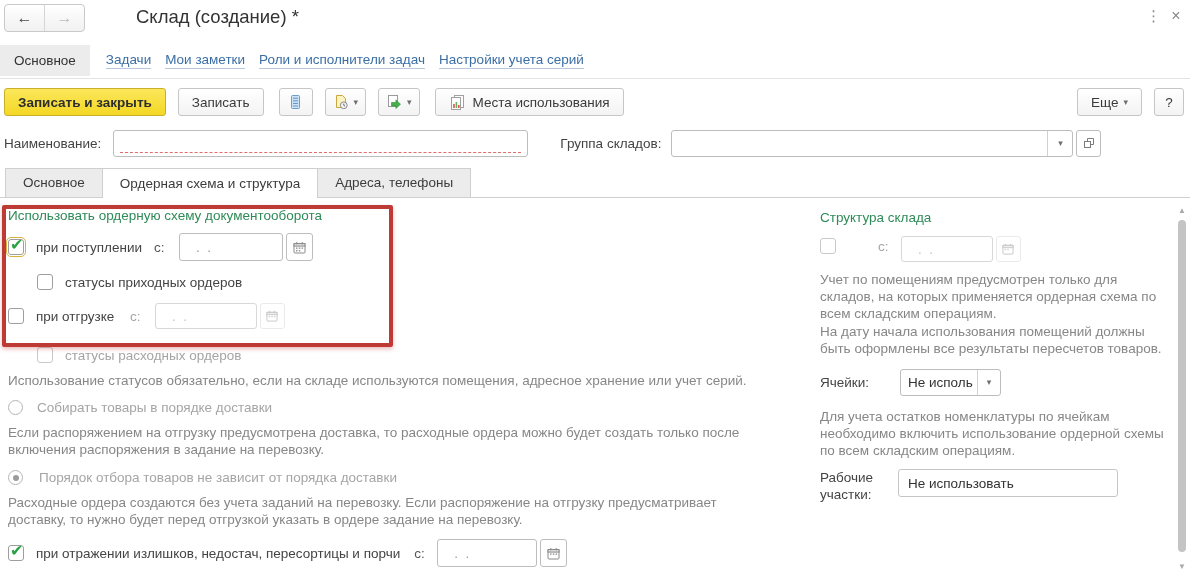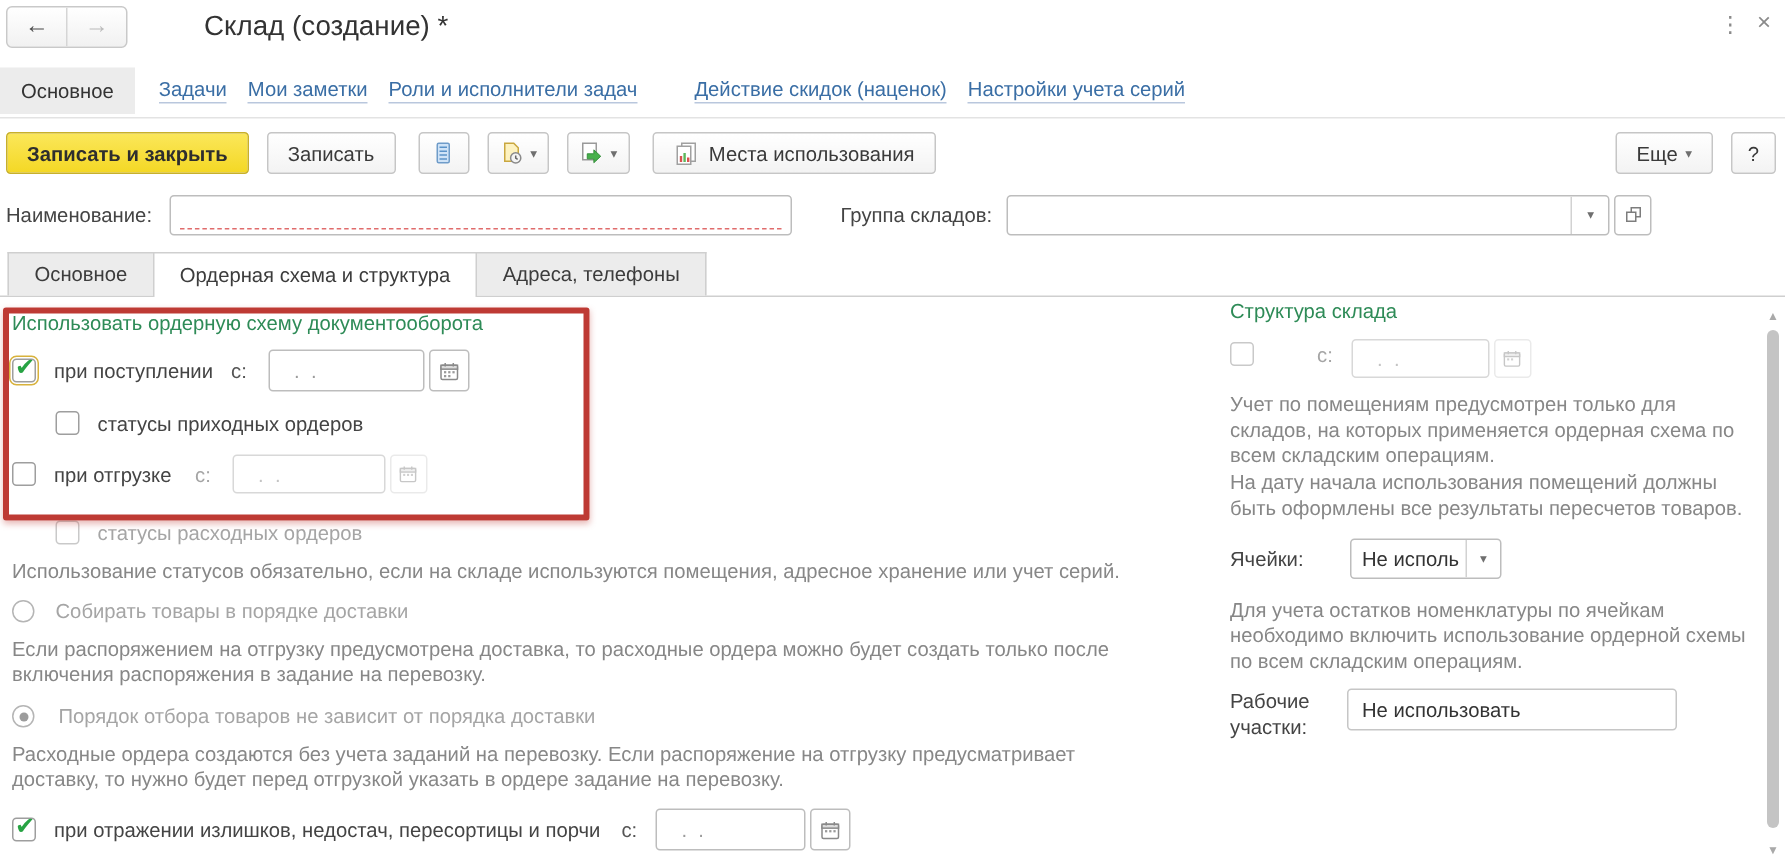--- a/index.html
+++ b/index.html
@@ -114,21 +114,20 @@
   </div>
   <div class="win-title">Склад (создание) *</div>
   <div class="kebab">⋮</div>
   <div class="win-close">×</div>
 
   <div class="navrow">
     <span class="nav-active">Основное</span>
     <span class="nav-link">Задачи</span>
     <span class="nav-link">Мои заметки</span>
     <span class="nav-link">Роли и исполнители задач</span>
-    <span class="nav-link gap">Действие скидок (наценок)</span>
     <span class="nav-link">Настройки учета серий</span>
   </div>
 
   <div class="toolbar">
     <span class="tb-gap" style="width:4px"></span>
     <div class="btn btn-primary">Записать и закрыть</div>
     <span class="tb-gap"></span>
     <div class="btn">Записать</div>
     <span class="tb-gap-lg"></span>
     <div class="btn icon-only">
@@ -311,21 +310,21 @@
                 <rect x="3" y="6.4" width="1.5" height="1.5" fill="#9a9a9a"></rect>
                 <rect x="5.8" y="6.4" width="1.5" height="1.5" fill="#9a9a9a"></rect>
                 <rect x="8.6" y="6.4" width="1.5" height="1.5" fill="#9a9a9a"></rect>
               </svg>
           </span>
         </span>
       </div>
     </div>
 
     <div class="col-right">
-      <div class="sec-title" style="margin-top:2px">Структура склада</div>
+      <div class="sec-title" style="margin-top:12px">Структура склада</div>
 
       <div class="crow" style="margin-top:11px;align-items:flex-start">
         <span class="cb disabled" style="margin-top:2px"></span>
         <span class="muted" style="margin-left:42px;margin-top:3px">с:</span>
         <input class="date-input dis" style="margin-left: 12px; width: 92px; height: 26px;" placeholder="  .  .    ">
         <span class="calbtn dis" style="height:26px;width:25px">
           <span style="display:inline-flex">
             <svg width="12" height="12" viewBox="0 0 13 13">
                 <rect x="1" y="2.5" width="11" height="9.5" rx="1" fill="#fff" stroke="#9a9a9a"></rect>
                 <rect x="1" y="2.5" width="11" height="2.6" fill="#e3e3e3" stroke="#9a9a9a"></rect>

